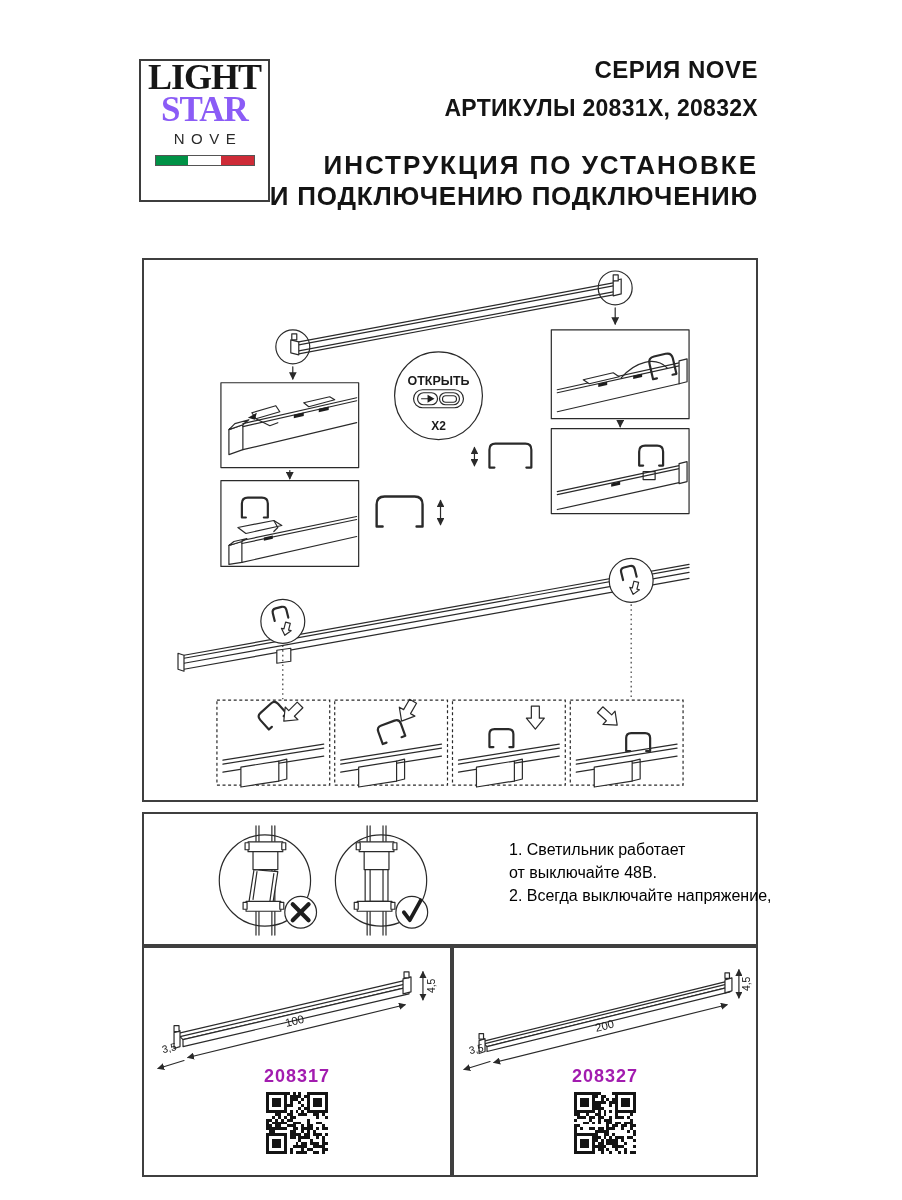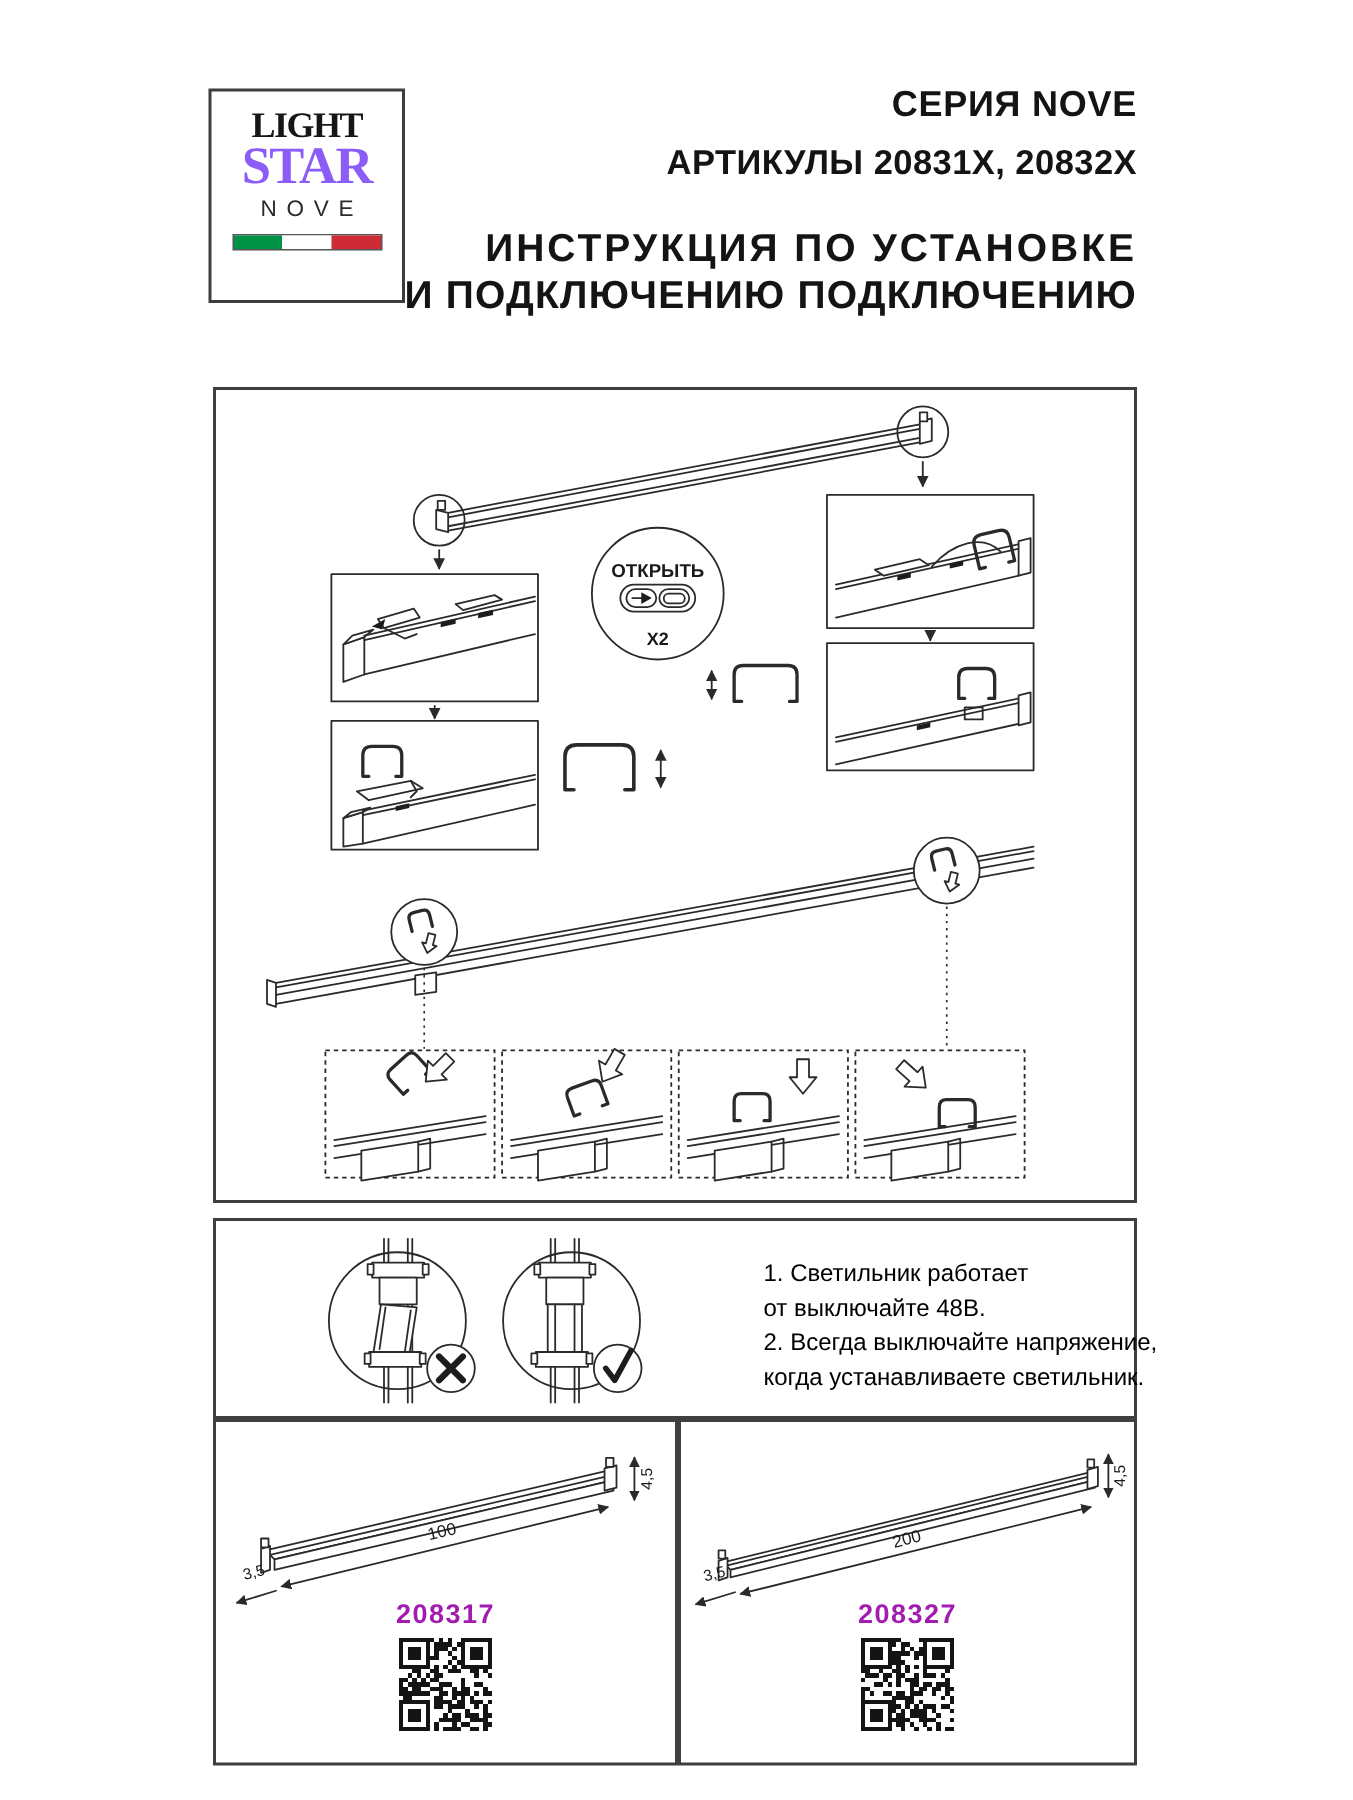--- a/index.html
+++ b/index.html
@@ -2,21 +2,21 @@
 <html><head>
 <meta charset="utf-8">
 <style>
   html,body{margin:0;padding:0;background:#e8e8e8;}
   .page{position:relative;width:902px;height:1200px;background:#ffffff;margin:0 auto;
         font-family:"Liberation Sans",sans-serif;color:#1a1a1a;overflow:hidden;}
 
   
   .logo{position:absolute;left:139px;top:59px;width:131px;height:143px;border:2px solid #3d3d3d;
         box-sizing:border-box;text-align:center;font-family:"Liberation Serif",serif;background:#fff;}
-  .logo-light{margin-top:12px;font-size:24px;font-weight:700;letter-spacing:-1px;line-height:.92;color:#161616;text-align:center;}
+  .logo-light{font-size:36px;font-weight:700;letter-spacing:-1px;line-height:.92;color:#161616;text-align:center;}
   .logo-star{font-size:35px;font-weight:700;letter-spacing:-1px;line-height:.9;color:#8b5cf6;}
   .logo-group{font-family:"Liberation Sans",sans-serif;font-size:15px;letter-spacing:6.5px;
               padding-left:7px;margin-top:4px;color:#2b2b2b;}
   .flag{width:98px;height:9px;margin:8px auto 0;border:1px solid #555;display:flex;box-sizing:content-box;}
   .flag span{flex:1;}
   .flag .fg{background:#009246}.flag .fw{background:#ffffff}.flag .fr{background:#ce2b37}
 
   .hdr-text{position:absolute;right:144px;top:56px;text-align:right;font-weight:700;color:#141414;}
   .series{font-size:24px;letter-spacing:.5px;}
   .articles{font-size:23px;margin-top:11px;letter-spacing:.3px;}
@@ -312,21 +312,20 @@
           <path d="M260,99 L266,107 L277,87" fill="none" stroke="#1d1d1d" stroke-width="3.8" stroke-linecap="round" stroke-linejoin="round"></path>
         </g>
       </g>
     </svg>
   </section>
 
   <div class="notes">
     <div>1. Светильник работает</div>
     <div>от выключайте 48В.</div>
     <div>2. Всегда выключайте напряжение,</div>
-    <div>когда устанавливаете светильник.</div>
   </div>
 
   <section class="panel" id="box-bl">
     <svg viewBox="0 0 307 228">
       <defs>
         <marker id="arrP1" viewBox="0 0 10 10" refX="8.5" refY="5" markerWidth="6" markerHeight="6" orient="auto-start-reverse">
           <path d="M0,0L10,5L0,10Z" fill="#2a2a2a"></path>
         </marker>
       </defs>
       <g>

